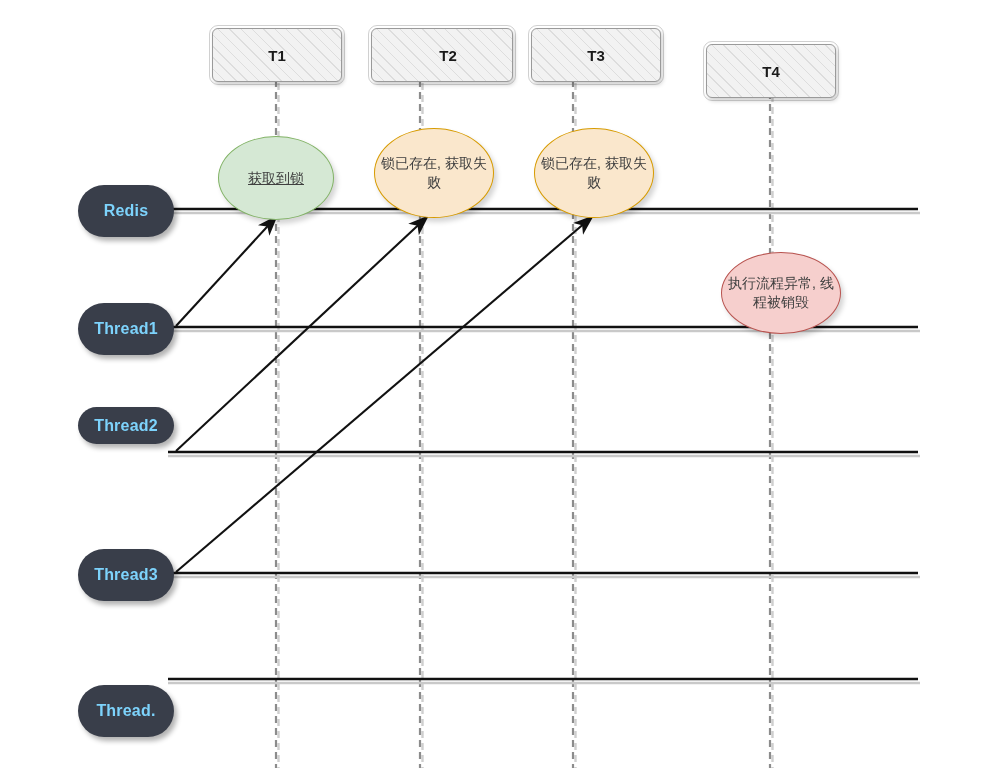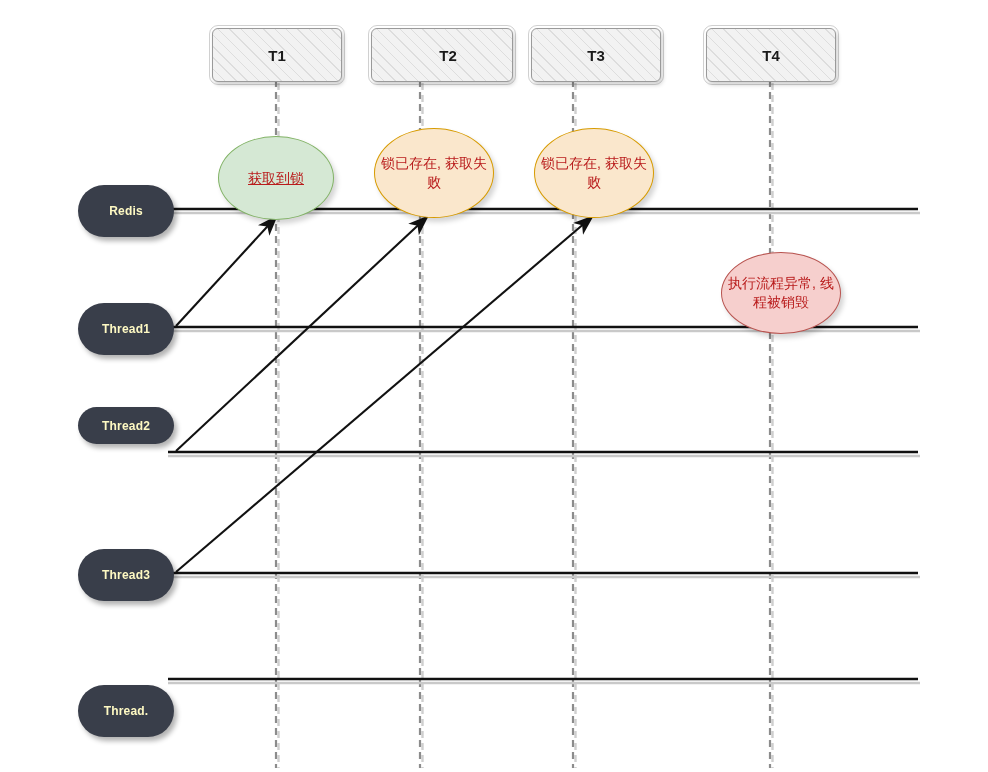--- a/index.html
+++ b/index.html
@@ -8,23 +8,23 @@
     font-family:"Liberation Sans","DejaVu Sans",sans-serif;
   }
   #stage{position:relative;width:988px;height:772px;background:#fff;}
   #canvas{position:absolute;left:0;top:0;width:988px;height:772px;}
 
   
   .actor{
     position:absolute;
     display:flex;align-items:center;justify-content:center;
     background:#393e4a;
-    color:#fef9c3;
+    color:#7dd3fc;
     font-weight:bold;
-    font-size:12px;
+    font-size:16px;
     letter-spacing:.2px;
     border-radius:26px;
     box-shadow:3px 4px 5px rgba(0,0,0,.30);
     user-select:none;
   }
 
   
   .tbox{
     position:absolute;
     display:flex;align-items:center;justify-content:center;
@@ -42,21 +42,21 @@
   }
 
   
   .ellipse{
     position:absolute;
     display:flex;align-items:center;justify-content:center;
     text-align:center;
     border-radius:50%;
     font-size:14px;
     line-height:1.35;
-    color:#b91c1c;
+    color:#404040;
     box-shadow:3px 4px 5px rgba(0,0,0,.17);
     padding:0 6px;
     box-sizing:border-box;
   }
   .ellipse.green {background:#d5e8d4;border:1.6px solid #82b366;text-decoration:underline;}
   .ellipse.orange{background:#fae7cc;border:1.6px solid #d79b00;}
   .ellipse.pink  {background:#f6cfcd;border:1.6px solid #b85450;}
 </style>
 </head>
 <body>
@@ -104,21 +104,21 @@
   <div id="tboxes">
       <div class="tbox" style="left: 212px; top: 28px; width: 128px; height: 52px;">
         <span>T1</span>
       </div>
       <div class="tbox" style="left: 371px; top: 28px; width: 128px; height: 52px; padding-left: 12px;">
         <span>T2</span>
       </div>
       <div class="tbox" style="left: 531px; top: 28px; width: 128px; height: 52px;">
         <span>T3</span>
       </div>
-      <div class="tbox" style="left: 706px; top: 28px; width: 128px; height: 52px;">
+      <div class="tbox" style="left: 706px; top: 44px; width: 128px; height: 52px;">
         <span>T4</span>
       </div>
     </div>
 
   <div id="actors">
       <div class="actor" style="left: 78px; top: 185px; width: 96px; height: 52px;">
         <span>Redis</span>
       </div>
       <div class="actor" style="left: 78px; top: 303px; width: 96px; height: 52px;">
         <span>Thread1</span>

